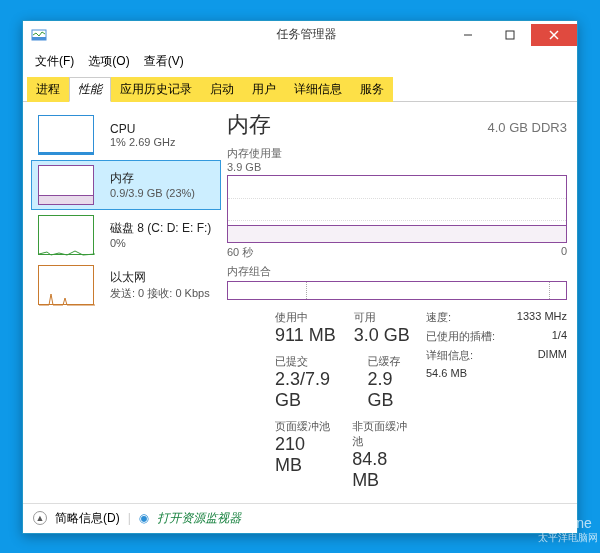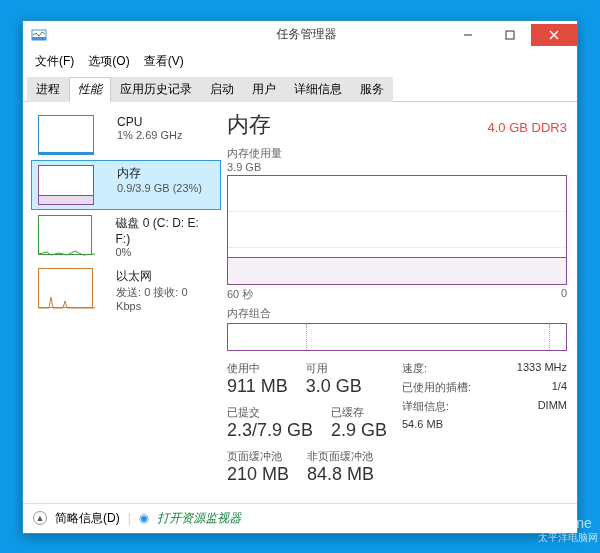--- a/index.html
+++ b/index.html
@@ -8,44 +8,44 @@
 .titlebar { height: 28px; display: flex; align-items: center; padding: 0 0 0 8px; position: relative; }
 .titlebar .icon { width: 16px; height: 16px; margin-right: 8px; }
 .titlebar .title { position: absolute; left: 13px; right: 0; text-align: center; font-size: 12px; color: #333; pointer-events: none; }
 .win-controls { margin-left: auto; display: flex; }
 .win-btn { width: 42px; height: 22px; display: flex; align-items: center; justify-content: center; cursor: pointer; }
 .win-btn.close { background: #e04a3f; color: #fff; width: 46px; }
 .win-btn svg { width: 10px; height: 10px; }
 .menubar { display: flex; padding: 2px 6px; gap: 2px; }
 .menu-item { padding: 2px 6px; cursor: pointer; }
 .tabs { display: flex; border-bottom: 1px solid #ccc; padding: 0 4px; margin-top: 2px; }
-.tab { padding: 3px 8px; border: 1px solid transparent; border-bottom: none; cursor: pointer; background: #e5e5e5; position: relative; top: 1px; }
+.tab { padding: 3px 8px; border: 1px solid transparent; border-bottom: none; cursor: pointer; background: #fde047; position: relative; top: 1px; }
 .tab.active { border-color: #ccc; background: #fff; border-bottom: 1px solid #fff; font-style: italic; }
 .content { flex: 1; display: flex; padding: 8px 10px 4px 8px; gap: 6px; overflow: hidden; }
 .sidebar { width: 190px; display: flex; flex-direction: column; gap: 0; }
-.side-item { display: flex; gap: 23px; padding: 4px 6px; border: 1px solid transparent; cursor: pointer; }
+.side-item { display: flex; align-items: center; gap: 16px; padding: 4px 6px; border: 1px solid transparent; cursor: pointer; }
 .side-item.selected { background: #cceeff; border: 1px solid #3399dd; }
 .thumb { width: 56px; height: 40px; border: 1px solid; position: relative; background: #fff; }
 .thumb .fill { position: absolute; left: 0; right: 0; bottom: 0; }
 .side-text .t1 { font-size: 12px; color: #222; }
 .side-text .t2 { font-size: 11px; color: #555; }
 .main { flex: 1; display: flex; flex-direction: column; }
 .main-header { display: flex; justify-content: space-between; align-items: baseline; margin-bottom: 6px; }
 .main-header .h1 { font-size: 22px; font-weight: 400; color: #333; }
-.main-header .h2 { font-size: 13px; color: #ef4444; margin-left: 36px; }
+.main-header .h2 { font-size: 13px; color: #737373; margin-left: 36px; }
 .graph-label-row { display: flex; justify-content: space-between; font-size: 11px; color: #666; margin-bottom: 2px; flex-direction: column; }
 .graph { border: 1px solid #8b4a9c; height: 110px; position: relative; background: #fff; margin-bottom: 2px; }
 .graph .gridline { position: absolute; left: 0; right: 0; border-top: 1px dotted #ddd; }
 .graph .usage-line { position: absolute; left: 0; right: 0; bottom: 24%; border-top: 1px solid #8b4a9c; }
 .graph .usage-fill { position: absolute; left: 0; right: 0; bottom: 0; height: 24%; background: rgba(139,74,156,0.08); }
 .graph-bottom-row { display: flex; justify-content: space-between; font-size: 11px; color: #666; margin-bottom: 4px; }
 .comp-graph { border: 1px solid #8b4a9c; height: 28px; background: #fff; margin-bottom: 10px; position: relative; }
 .comp-graph .seg { position: absolute; top: 0; bottom: 0; border-right: 1px dotted #aaa; }
 .stats { display: flex; gap: 10px; }
-.stats-left { flex: 1; }
+.stats-left { flex: 1; margin-left: 48px; }
 .stats-right { flex: 1; font-size: 11px; color: #333; }
 .stat-row { display: flex; gap: 18px; margin-bottom: 8px; }
 .stat-block .label { font-size: 11px; color: #555; }
 .stat-block .value { font-size: 18px; color: #333; }
 .prop-row { display: flex; justify-content: space-between; margin-bottom: 4px; font-size: 11px; }
 .prop-row .k { color: #555; }
 .prop-row .v { color: #333; }
 .footer { border-top: 1px solid #ddd; padding: 6px 10px; display: flex; align-items: center; gap: 8px; font-size: 12px; }
 .footer a { color: #15803d; text-decoration: none; cursor: pointer; font-style: italic; }
 .footer .chev { width: 14px; height: 14px; border: 1px solid #999; border-radius: 50%; display: flex; align-items: center; justify-content: center; font-size: 9px; color: #555; }
@@ -122,21 +122,21 @@
           <div class="t2">0.9/3.9 GB (23%)</div>
         </div>
       </div>
       <div class="side-item">
         <div class="thumb" style="border-color:#3a9a3a">
             <svg width="56" height="40" style="position:absolute;top:0;left:0">
               <polyline points="0,38 8,36 12,39 20,37 28,39 36,35 44,39 56,38" fill="none" stroke="#3a9a3a" stroke-width="1"></polyline>
             </svg>
           </div>
         <div class="side-text">
-          <div class="t1">磁盘 0 (C: D: E: F:)</div>
+          <div class="t1">磁盘 8 (C: D: E: F:)</div>
           <div class="t2">0%</div>
         </div>
       </div>
       <div class="side-item">
         <div class="thumb" style="border-color:#c97a2e">
             <svg width="56" height="40" style="position:absolute;top:0;left:0">
               <polyline points="0,39 10,39 12,28 14,39 24,39 26,32 28,39 56,39" fill="none" stroke="#c97a2e" stroke-width="1"></polyline>
             </svg>
           </div>
         <div class="side-text">

